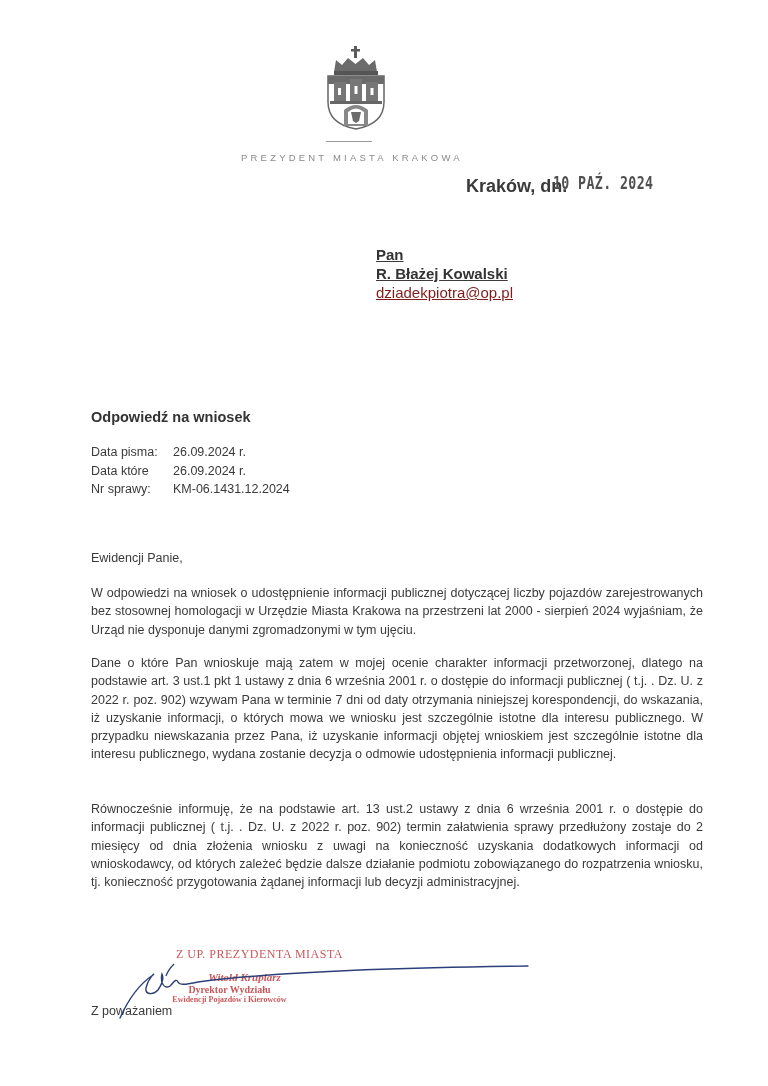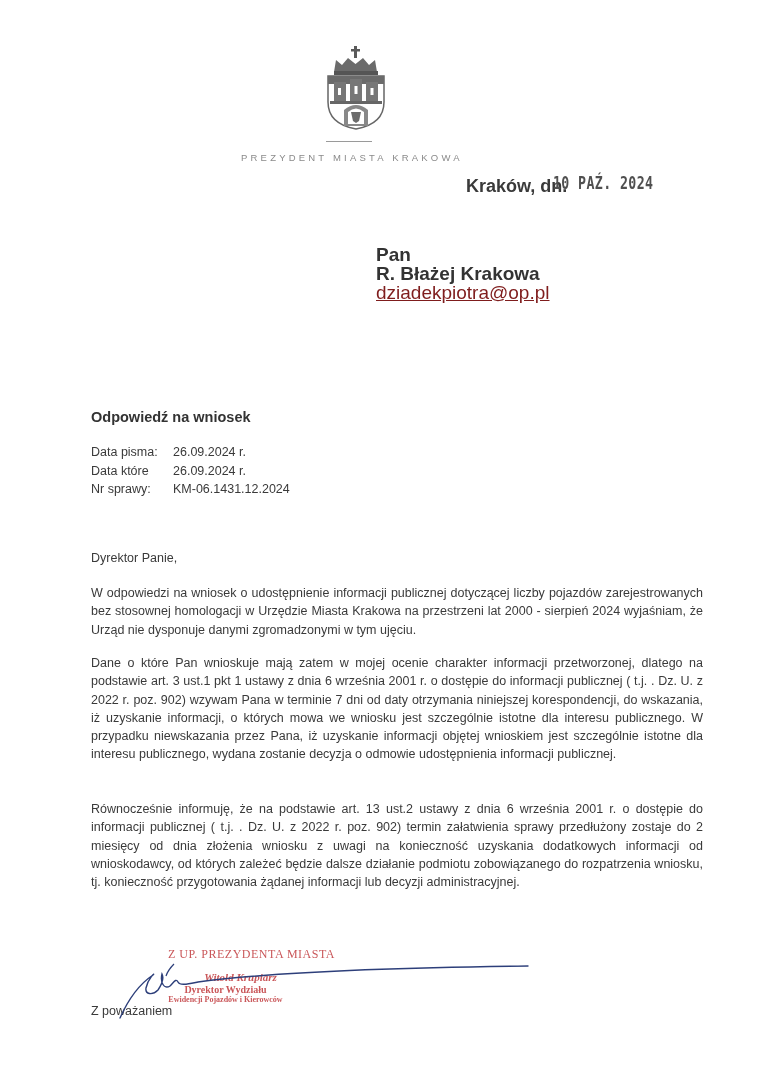--- a/index.html
+++ b/index.html
@@ -5,35 +5,35 @@
   html, body { margin:0; padding:0; background:#ffffff; }
   body { width:768px; height:1086px; position:relative; overflow:hidden;
          font-family:"Liberation Sans", "DejaVu Sans", sans-serif; color:#3a3a3a; }
   .abs { position:absolute; }
   .logo { left:324px; top:46px; width:64px; height:84px; }
   .rule { left:326px; top:141px; width:46px; height:1px; background:#9a9a9a; }
   .office { left:241px; top:152px; font-size:9.5px; letter-spacing:3.2px; color:#8a8a8a; }
   .dateline { left:466px; top:176px; font-size:18px; color:#3a3a3a;font-weight:bold; }
   .stamp-date { left:553px; top:173px; font-family:"DejaVu Sans Mono", "Liberation Mono", monospace;
                 font-size:17px; font-weight:bold; color:#505050; letter-spacing:0.5px; transform:scaleX(0.78); transform-origin:left top; }
-  .recipient { left:376px; top:245px; font-size:19px; line-height:19px; }
+  .recipient { left:376px; top:245px; font-size:15px; line-height:19px;text-decoration:underline; }
   .recipient .b { font-weight:bold; color:#333; }
   .recipient .mail { color:#7f1d1d; text-decoration:underline; }
   .subject { left:91px; top:409px; font-size:14.5px; font-weight:bold; color:#333; }
   .meta { left:91px; top:443px; font-size:12.5px; line-height:18.5px; }
   .meta .row { display:flex; }
   .meta .k { width:82px; }
   .greet { left:91px; top:551px; font-size:12.5px; }
   .para { left:91px; width:612px; font-size:12.5px; line-height:18.3px; text-align:justify; }
   .p1 { top:584px; }
   .p2 { top:654px; }
   .p3 { top:800px; }
   .closing { left:91px; top:1004px; font-size:12.5px; }
   .stamp { left:156px; top:947px; color:#c0393c; font-family:"Liberation Serif", "DejaVu Serif", serif; text-align:center; opacity:0.85; }
-  .stamp .l1 { font-size:12px; letter-spacing:0.5px; margin-left:12px; }
+  .stamp .l1 { font-size:12px; letter-spacing:0.5px; margin-left:20px; }
   .stamp .l2 { font-size:11px; font-style:italic; font-weight:bold; margin-top:9px; margin-left:-10px;}
   .stamp .l3 { font-size:10px; font-weight:bold; margin-top:1px; margin-left:-40px;}
   .stamp .l4 { font-size:8px; font-weight:bold; margin-left:-40px;text-align:center;}
   .signature { left:118px; top:960px; width:420px; height:60px; }
 </style>
 </head>
 <body>
 
 <div class="abs logo">
   <svg width="64" height="84" viewBox="0 0 64 84">
@@ -62,41 +62,41 @@
   </svg>
 </div>
 <div class="abs rule"></div>
 <div class="abs office">PREZYDENT MIASTA KRAKOWA</div>
 
 <div class="abs dateline">Kraków, dn.</div>
 <div class="abs stamp-date">10 PAŹ. 2024</div>
 
 <div class="abs recipient">
   <div class="b">Pan</div>
-  <div class="b">R. Błażej Krakowa</div>
+  <div class="b">R. Błażej Kowalski</div>
   <div class="mail">dziadekpiotra@op.pl</div>
 </div>
 
 <div class="abs subject">Odpowiedź na wniosek</div>
 <div class="abs meta">
   <div class="row">
     <span class="k">Data pisma:</span>
     <span>26.09.2024 r.</span>
   </div>
   <div class="row">
     <span class="k">Data które</span>
     <span>26.09.2024 r.</span>
   </div>
   <div class="row">
     <span class="k">Nr sprawy:</span>
     <span>KM-06.1431.12.2024</span>
   </div>
 </div>
 
-<div class="abs greet">Dyrektor Panie,</div>
+<div class="abs greet">Ewidencji Panie,</div>
 <div class="abs para p1">W odpowiedzi na wniosek o udostępnienie informacji publicznej dotyczącej liczby pojazdów zarejestrowanych bez stosownej homologacji w Urzędzie Miasta Krakowa na przestrzeni lat 2000 - sierpień 2024 wyjaśniam, że Urząd nie dysponuje danymi zgromadzonymi w tym ujęciu.</div>
 <div class="abs para p2">Dane o które Pan wnioskuje mają zatem w mojej ocenie charakter informacji przetworzonej, dlatego na podstawie art. 3 ust.1 pkt 1 ustawy z dnia 6 września 2001 r. o dostępie do informacji publicznej ( t.j. . Dz. U. z 2022 r. poz. 902) wzywam Pana w terminie 7 dni od daty otrzymania niniejszej korespondencji, do wskazania, iż uzyskanie informacji, o których mowa we wniosku jest szczególnie istotne dla interesu publicznego. W przypadku niewskazania przez Pana, iż uzyskanie informacji objętej wnioskiem jest szczególnie istotne dla interesu publicznego, wydana zostanie decyzja o odmowie udostępnienia informacji publicznej.</div>
 <div class="abs para p3">Równocześnie informuję, że na podstawie art. 13 ust.2 ustawy z dnia 6 września 2001 r. o dostępie do informacji publicznej ( t.j. . Dz. U. z 2022 r. poz. 902) termin załatwienia sprawy przedłużony zostaje do 2 miesięcy od dnia złożenia wniosku z uwagi na konieczność uzyskania dodatkowych informacji od wnioskodawcy, od których zależeć będzie dalsze działanie podmiotu zobowiązanego do rozpatrzenia wniosku, tj. konieczność przygotowania żądanej informacji lub decyzji administracyjnej.</div>
 
 <div class="abs stamp">
   <div class="l1">Z UP. PREZYDENTA MIASTA</div>
   <div class="l2">Witold Krupiarz</div>
   <div class="l3">Dyrektor Wydziału</div>
   <div class="l4">Ewidencji Pojazdów i Kierowców</div>
 </div>

